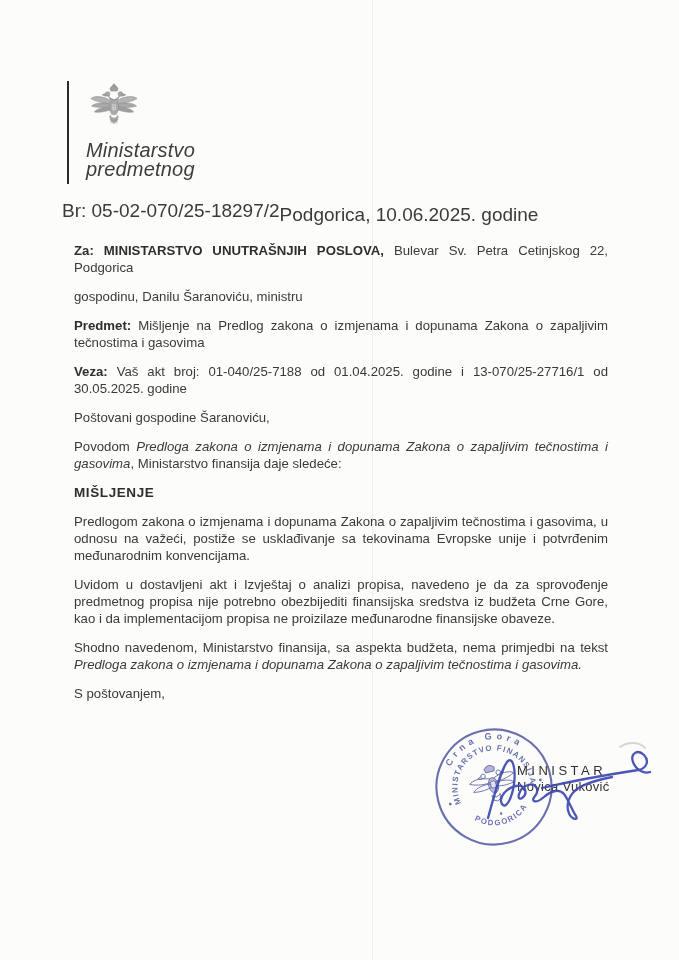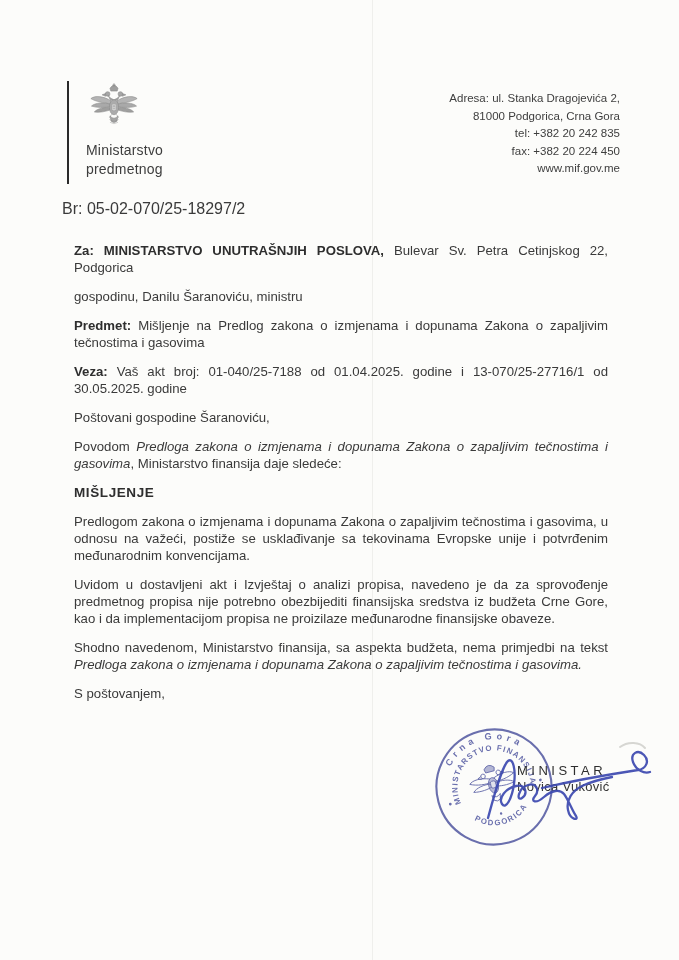--- a/index.html
+++ b/index.html
@@ -25,34 +25,35 @@
   .logo-bar {
     position:absolute; left:67px; top:81px;
     width:2px; height:103px; background:#2a2a2a;
   }
   .coat-of-arms {
     position:absolute; left:88px; top:79px;
     width:52px; height:60px; opacity:.85;
   }
   .org-name {
     position:absolute; left:86px; top:141px;
-    font-size:14px; line-height:19px; color:#3d3d3d;
+    font-size:20px; line-height:19px; color:#3d3d3d;
     letter-spacing:.2px;
+    font-style:italic;
   }
   .address-block {
     position:absolute; right:59px; top:90px;
     text-align:right;
     font-size:11.5px; line-height:17.6px; color:#3e3e3e;
   }
 
   
   .ref-row {
     position:absolute; left:62px; top:200px; width:558px;
     display:flex; justify-content:flex-start;
-    font-size:16px; color:#3a3a3a;
+    font-size:19px; color:#3a3a3a;
   }
   .ref-row .place-date { position:relative; top:4px; }
 
   
   .letter-body {
     position:absolute; left:62px; top:230px; width:558px;
     font-size:13.2px; line-height:17px; color:#3a3a3a;
   }
   .letter-body p { margin:12px; text-align:justify; }
   .letter-body b { color:#2e2e2e; }
@@ -142,30 +143,24 @@
       <path d="M38 60 q7 8 14 0 l-2 9 q-5 5 -10 0 z" fill="#969696"></path>
       <path d="M37 66 q8 6 16 0 M38 71 q7 5 14 0" stroke="#7d7d7d" stroke-width=".7" fill="none"></path>
     </g>
   </svg>
 
   <div class="org-name">
     <div>Ministarstvo</div>
     <div>predmetnog</div>
   </div>
 
-  <div class="address-block">
-    <div>Adresa: ul. Stanka Dragojevića 2,</div>
-    <div>81000 Podgorica, Crna Gora</div>
-    <div>tel: +382 20 242 835</div>
-    <div>fax: +382 20 224 450</div>
-    <div>www.mif.gov.me</div>
-  </div>
 
   <div class="ref-row">
     <span>Br: 05-02-070/25-18297/2</span>
+    <span class="place-date">Podgorica, 10.06.2025. godine</span>
   </div>
 
   <div class="letter-body">
 
     <p class="za-para"><b>Za:</b> <b>MINISTARSTVO UNUTRAŠNJIH POSLOVA,</b> <span>Bulevar Sv. Petra Cetinjskog 22, Podgorica</span></p>
 
     <p class="gospodin-line">gospodinu, Danilu Šaranoviću, ministru</p>
 
     <p class="predmet-para"><b>Predmet:</b> <span>Mišljenje na Predlog zakona o izmjenama i dopunama Zakona o zapaljivim tečnostima i gasovima</span></p>
 

